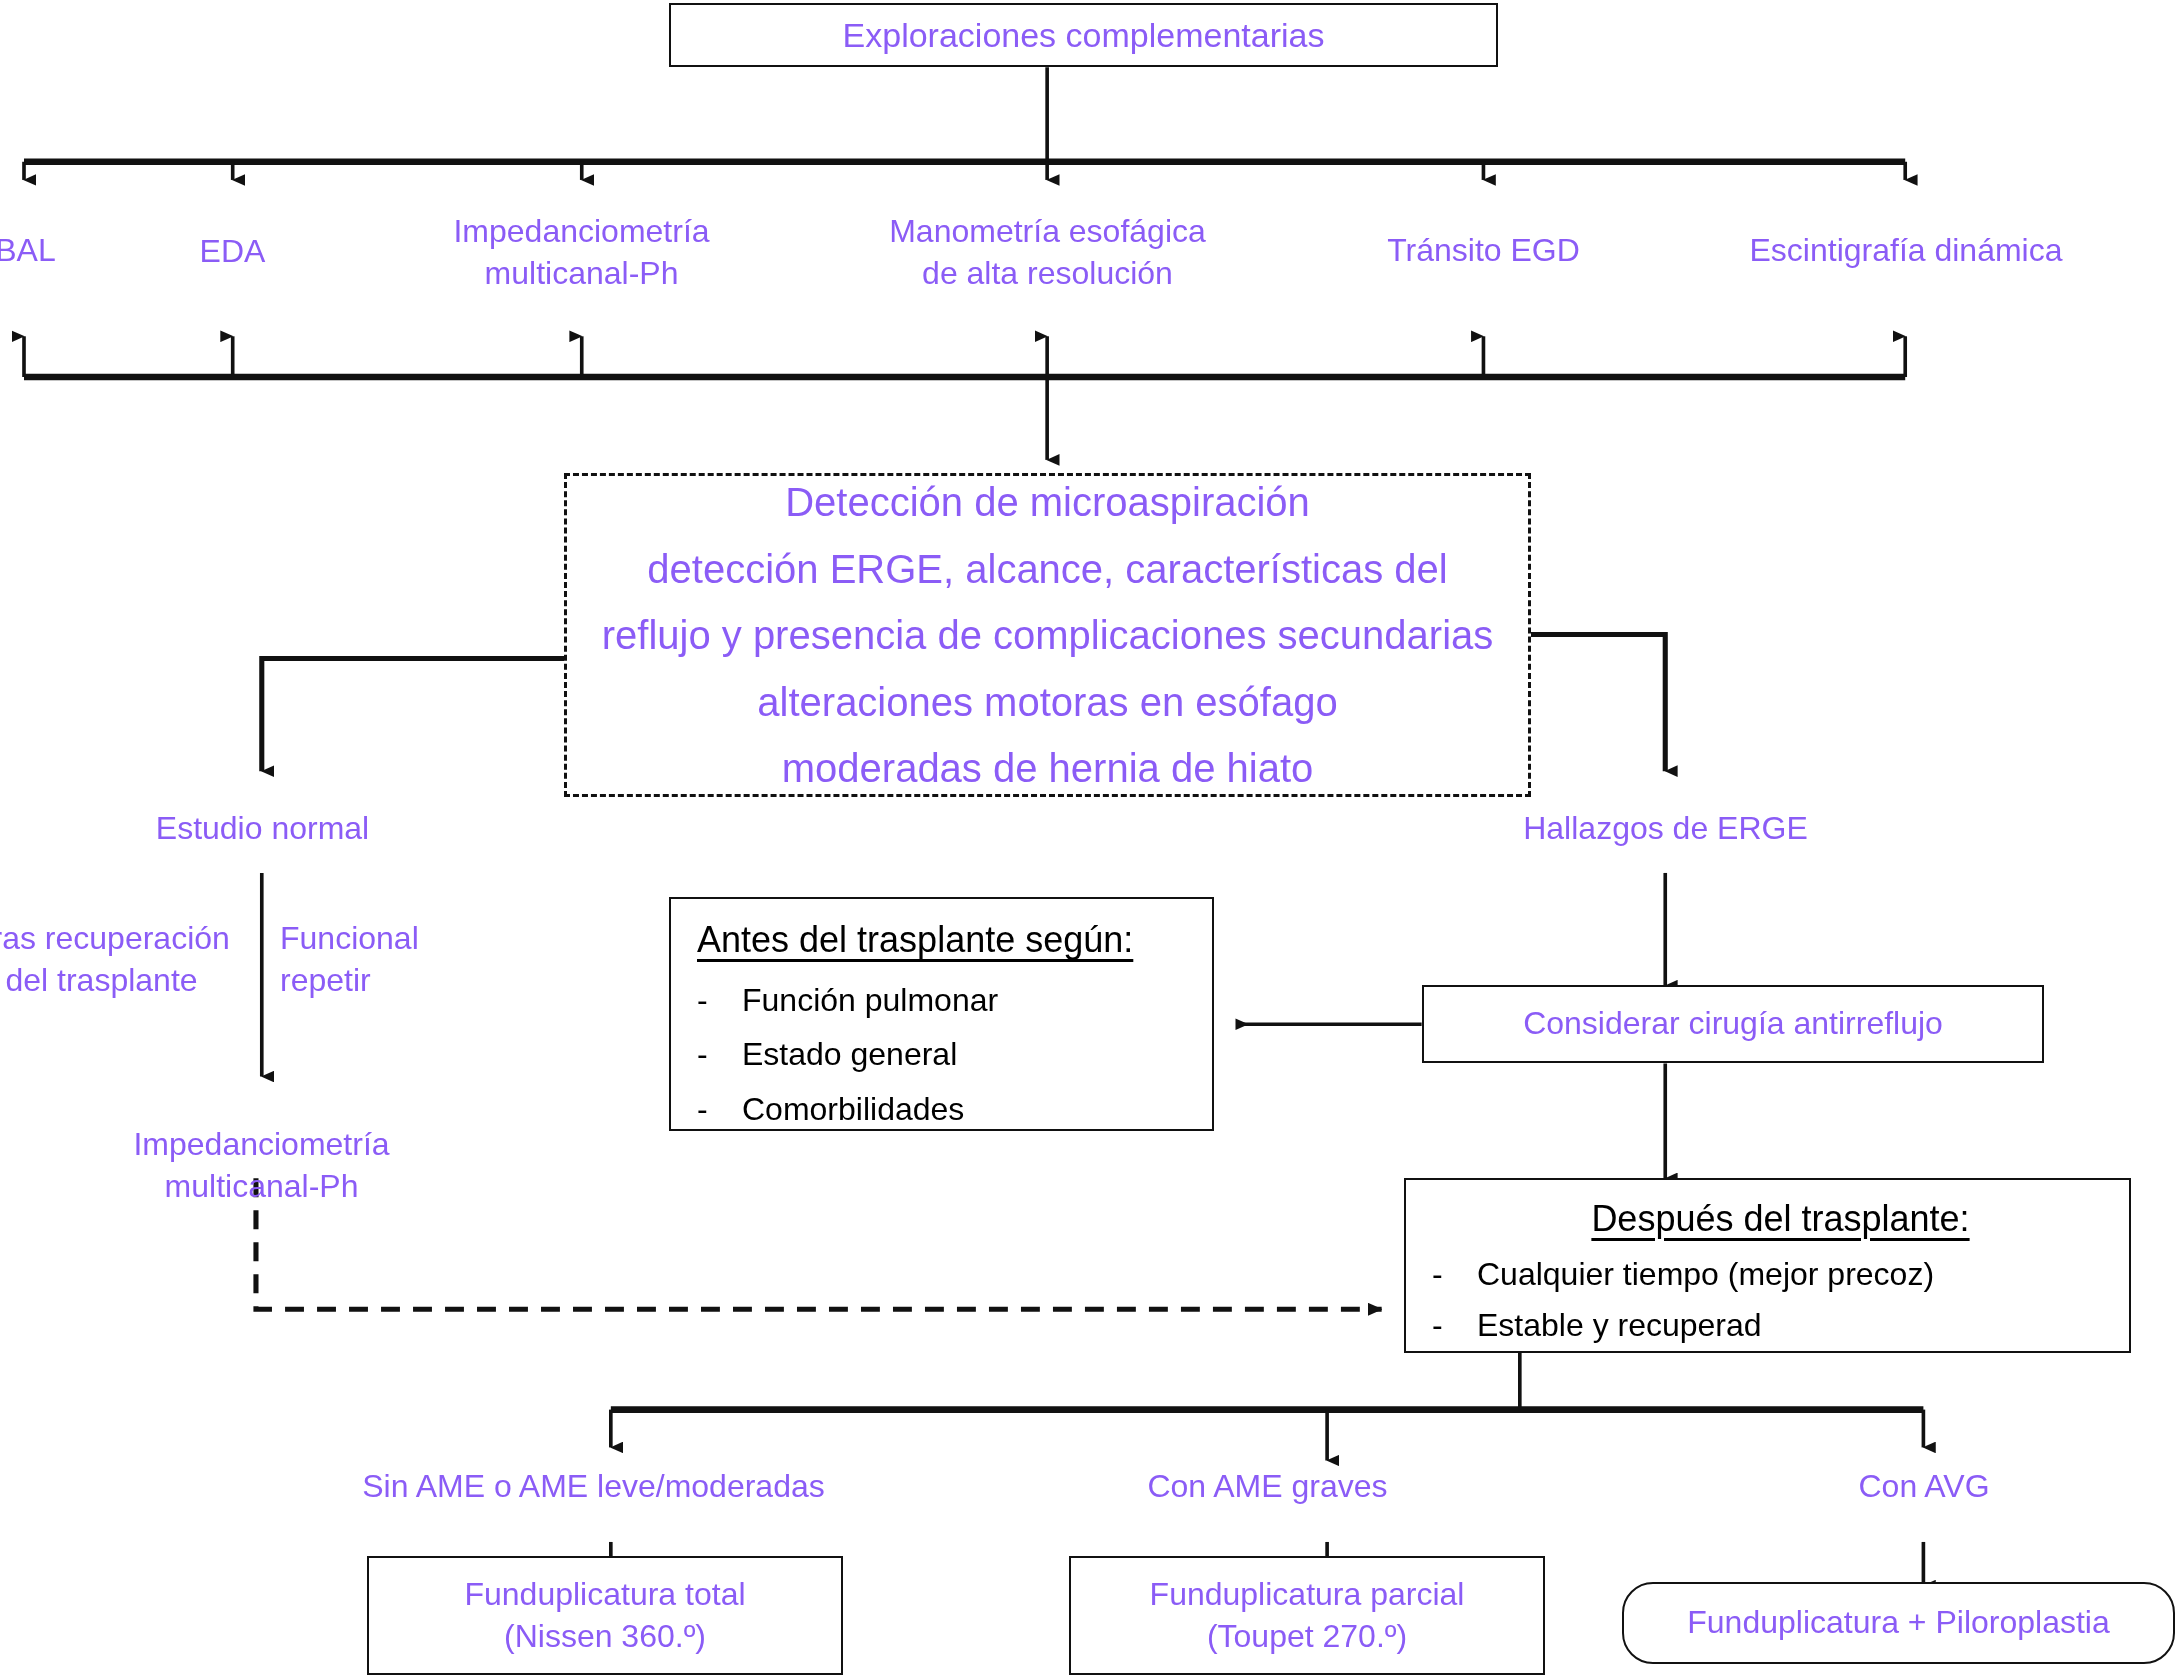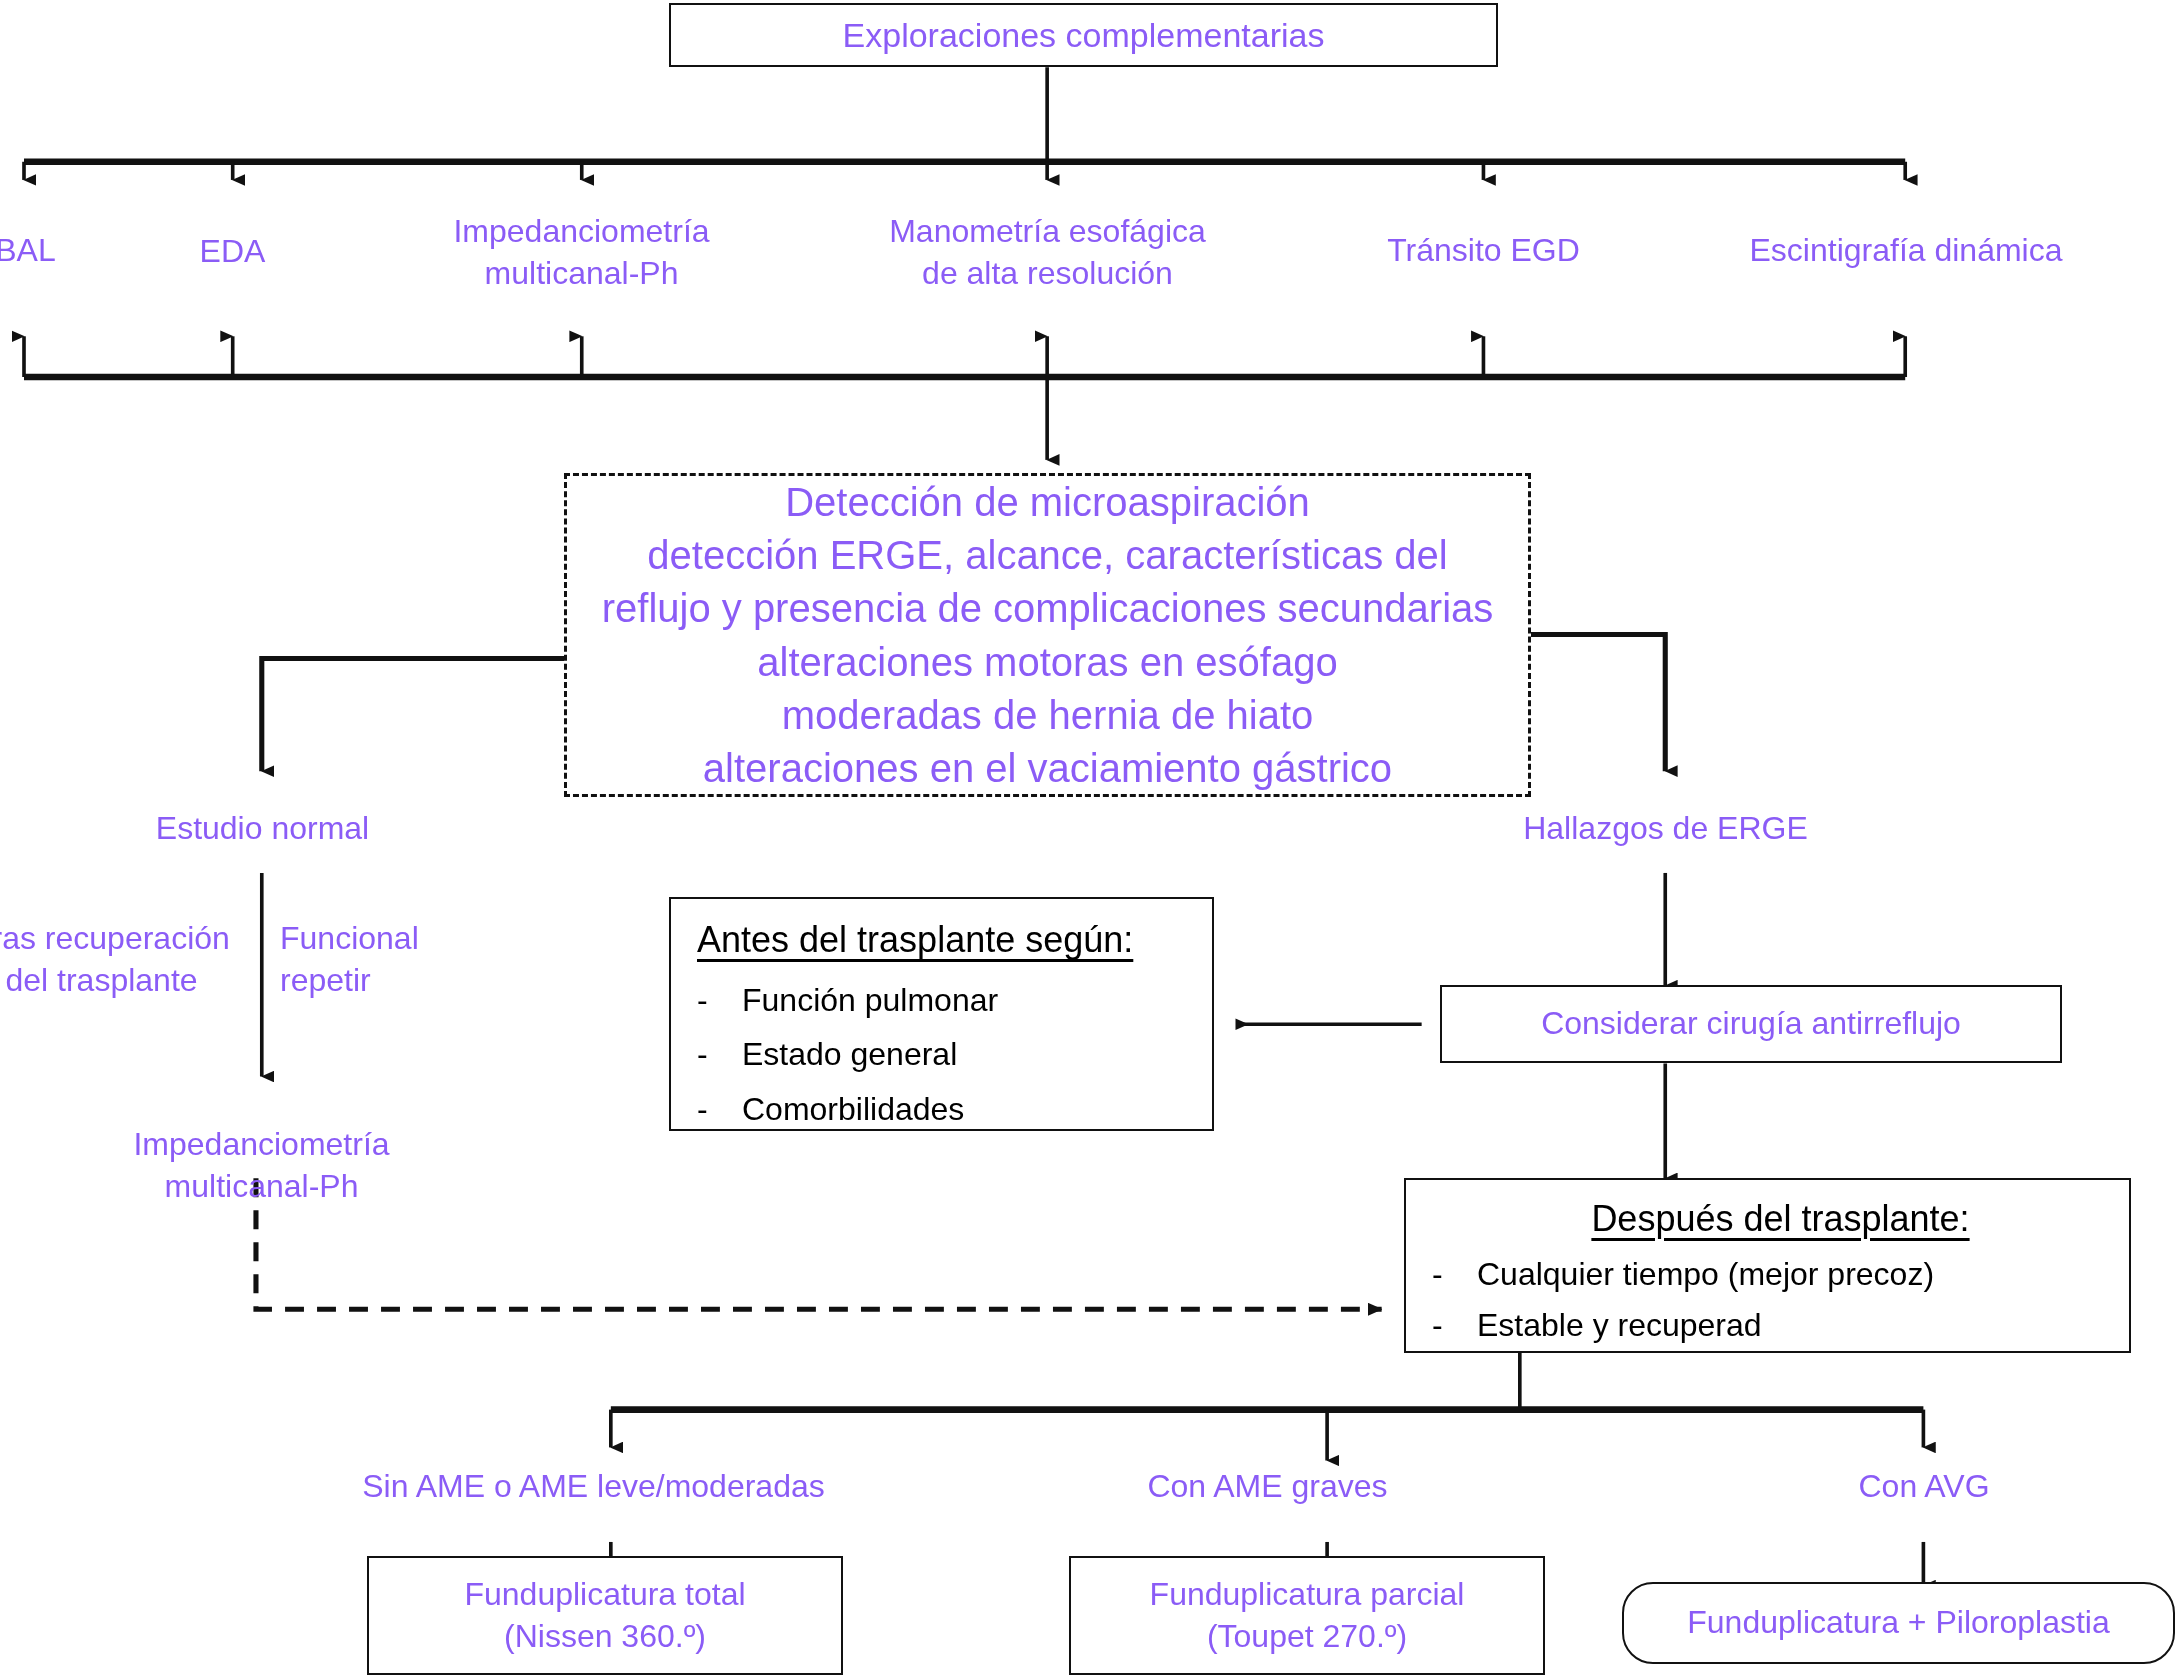--- a/index.html
+++ b/index.html
@@ -174,21 +174,20 @@
   <div class="node plain t44" style="left:1695px; top:229px; width:422px; height:44px;">
     <span class="lbl">Escintigrafía dinámica</span>
   </div>
 
   <div class="node dashedbox t46" style="left:564px; top:473px; width:967px; height:324px;">
     <span class="lbl">Detección de microaspiración</span>
     <span class="lbl">detección ERGE, alcance, características del</span>
     <span class="lbl">reflujo y presencia de complicaciones secundarias</span>
     <span class="lbl">alteraciones motoras en esófago</span>
     <span class="lbl">moderadas de hernia de hiato</span>
-    <span class="lbl">alteraciones en el vaciamiento gástrico</span>
   </div>
 
   <div class="node plain t44" style="left:95px; top:807px; width:335px; height:44px;">
     <span class="lbl">Estudio normal</span>
   </div>
 
   <div class="node plain t44" style="left:-44px; top:916px; width:291px; height:87px; align-items:center;">
     <span class="lbl">Tras recuperación</span>
     <span class="lbl">del trasplante</span>
   </div>
@@ -200,21 +199,21 @@
 
   <div class="node plain t44" style="left:87px; top:1120px; width:349px; height:91px;">
     <span class="lbl">Impedanciometría</span>
     <span class="lbl">multicanal-Ph</span>
   </div>
 
   <div class="node plain t44" style="left:1491px; top:807px; width:349px; height:44px;">
     <span class="lbl">Hallazgos de ERGE</span>
   </div>
 
-  <div class="node boxed t44" style="left:1422px; top:985px; width:622px; height:78px;margin-left:18px;">
+  <div class="node boxed t44" style="left:1422px; top:985px; width:622px; height:78px;">
     <span class="lbl">Considerar cirugía antirreflujo</span>
   </div>
 
   <div class="listbox" style="left:669px; top:897px; width:545px; height:234px; padding:20.4px 0 0 26px;">
     <div class="list-title">Antes del trasplante según:</div>
     <div class="list-row" style="margin-top:20.4px;">
       <span class="list-dash">-</span>
       <span class="lbl">Función pulmonar</span>
     </div>
     <div class="list-row" style="margin-top:17.5px;">

